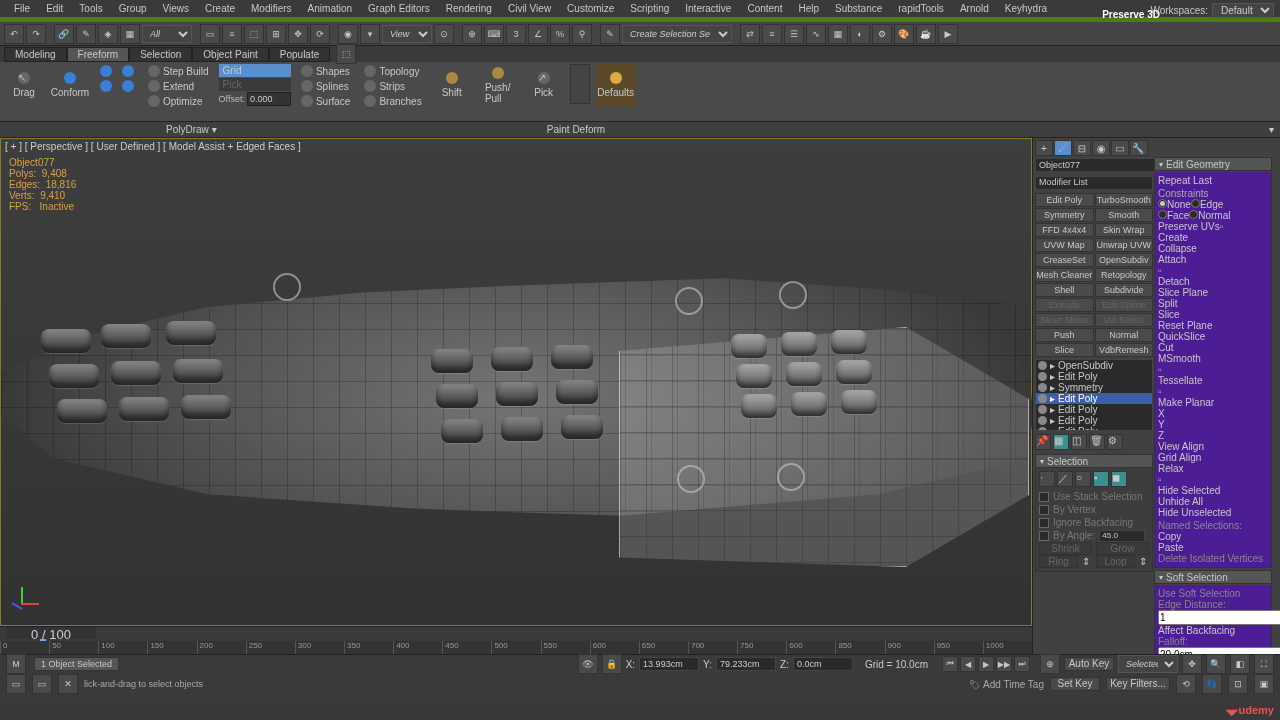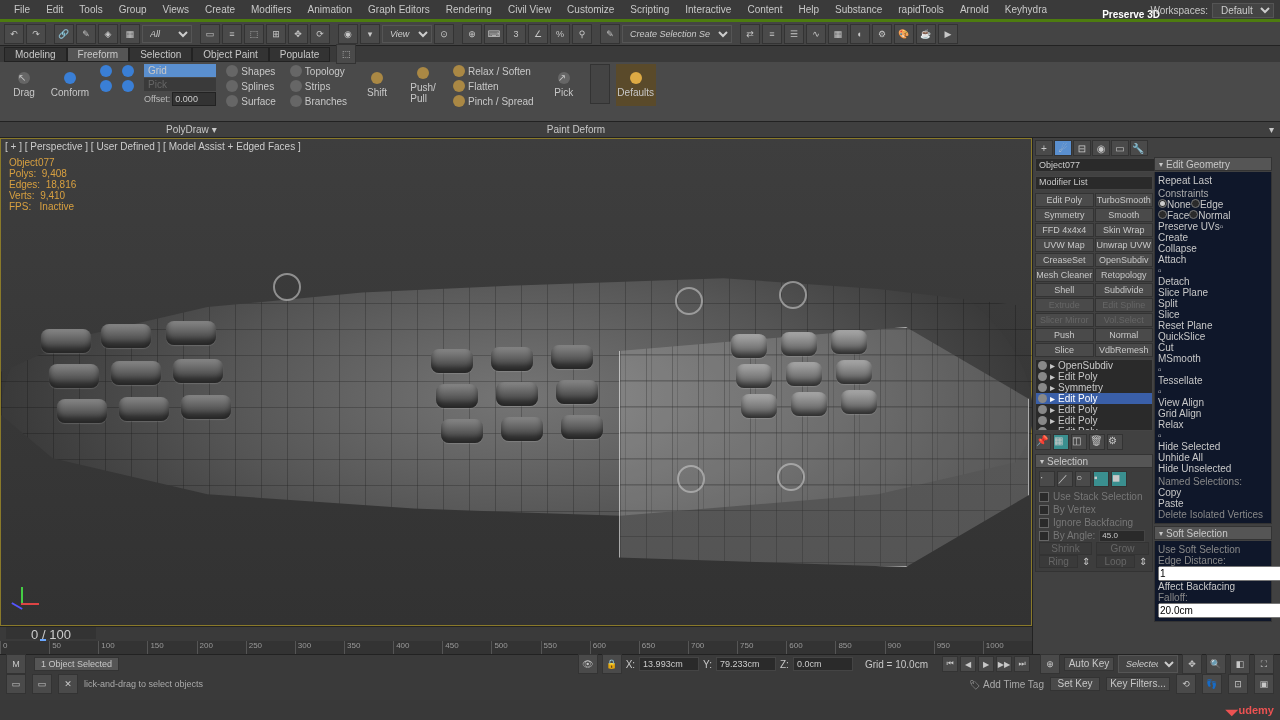--- a/index.html
+++ b/index.html
@@ -1,17 +1,17 @@
 <!DOCTYPE html>
 <html><head>
 <meta charset="utf-8">
 <style>
 * { margin:0; padding:0; box-sizing:border-box; font-family:"Segoe UI",Tahoma,sans-serif; font-size:10px; user-select:none; }
 body { background:#393939; color:#c8c8c8; width:1280px; height:720px; overflow:hidden; position:relative; }
-.menubar { height:22px; background:#3a3a3a; display:flex; align-items:center; padding:0 6px; border-bottom:3px solid #4d7c0f; }
+.menubar { height:22px; background:#3a3a3a; display:flex; align-items:center; padding:0 6px; border-bottom:5px solid #4d7c0f; }
 .menubar .item { padding:2px 8px; cursor:pointer; }
 .brand { position:absolute; right:120px; top:2px; font-size:18px; font-weight:bold; color:#fff; }
 .brand span { color:#fff; }
 .workspaces { position:absolute; right:6px; top:3px; font-size:10px; display:flex; align-items:center; gap:4px; }
 .workspaces select { background:#444; color:#ccc; border:1px solid #555; font-size:10px; padding:0 4px; }
 .toolbar { height:24px; background:#444; display:flex; align-items:center; padding:0 4px; gap:2px; border-bottom:1px solid #222; }
 .tbtn { width:20px; height:20px; background:#4a4a4a; border:1px solid #333; display:flex; align-items:center; justify-content:center; cursor:pointer; font-size:9px; }
 .tsep { width:4px; }
 .tsel { height:18px; background:#444; border:1px solid #555; color:#ccc; font-size:9px; padding:0 3px;font-style:italic; }
 .ribbon-tabs { height:16px; background:#3a3a3a; display:flex; align-items:center; padding:0 4px; gap:0; }
@@ -75,21 +75,21 @@
 .roll-body .pb { flex:1; height:13px; background:#4a4a4a; border:1px solid #333; text-align:center; line-height:11px; cursor:pointer; }
 .roll-body .pb.dis { background:#3a3a3a; color:#666; }
 .roll-body .chk { width:10px; height:10px; border:1px solid #666; background:#2a2a2a; }
 .roll-body .sp { width:46px; height:12px; background:#2a2a2a; border:1px solid #444; color:#ccc; font-size:8px; padding:0 2px; }
 .iconrow { display:flex; gap:2px; margin:2px; }
 .iconrow .ib { width:16px; height:16px; background:#4a4a4a; border:1px solid #333; cursor:pointer; }
 .iconrow .ib.active { background:#3a8f8f; }
 .cmd-right { position:absolute; left:119px; top:18px; width:122px; height:496px; }
 .sec-title { height:14px; background:#555; border:1px solid #333; font-size:10px; padding:0 4px; display:flex; align-items:center; margin:1px 2px; }
 .sec-title::before { content:"▾ "; font-size:8px; margin-right:3px; }
-.sec-body { margin:0 2px 2px 2px; padding:3px; background:#0f172a; border:1px solid #333; border-top:none; font-size:9px; }
+.sec-body { margin:0 2px 2px 2px; padding:3px; background:#4c1d95; border:1px solid #333; border-top:none; font-size:9px; }
 .radio { width:9px; height:9px; border-radius:50%; border:1px solid #777; background:#2a2a2a; display:inline-block; }
 .radio.on::after { content:""; display:block; width:5px; height:5px; margin:1px; border-radius:50%; background:#ccc; }
 .playback { height:20px; display:flex; align-items:center; gap:2px; }
 .playback .pbtn { width:16px; height:16px; background:#4a4a4a; border:1px solid #333; display:flex; align-items:center; justify-content:center; font-size:8px; cursor:pointer; }
 .udemy { position:absolute; right:6px; bottom:4px; font-size:11px; color:#ec5252; font-weight:bold; display:flex; align-items:center; gap:2px; }
 .udemy::before { content:"◢"; transform:rotate(45deg); color:#ec5252; }
 </style>
 </head>
 <body>
 
@@ -199,20 +199,34 @@
     <div class="rrow">
         <span class="rbtn blue">
           <span class="dot"></span>
         </span>
         <span class="rbtn blue">
           <span class="dot"></span>
         </span>
       </div>
   </div>
   <div class="rgroup">
+    <div class="rbtn">
+        <span class="dot"></span>
+        <span>Step Build</span>
+      </div>
+    <div class="rbtn">
+        <span class="dot"></span>
+        <span>Extend</span>
+      </div>
+    <div class="rbtn">
+        <span class="dot"></span>
+        <span>Optimize</span>
+      </div>
+  </div>
+  <div class="rgroup">
     <div class="rbtn active">
         <span>Grid</span>
       </div>
     <div class="rbtn" style="background:#3a3a3a;color:#666">Pick</div>
     <div class="rrow">
         <span class="rlabel">Offset:</span>
         <input class="spin" value="0.000" style="">
       </div>
   </div>
   <div class="rgroup">
@@ -247,34 +261,20 @@
     <div class="rbtn big">
         <span class="dot" style="background:#a84"></span>
         <span>Shift</span>
       </div>
   </div>
   <div class="rgroup">
     <div class="rbtn big">
         <span class="dot" style="background:#a84"></span>
         <span style="white-space:pre">Push/
 Pull</span>
-      </div>
-  </div>
-  <div class="rgroup">
-    <div class="rbtn">
-        <span class="dot" style="background:#a84"></span>
-        <span>Relax / Soften</span>
-      </div>
-    <div class="rbtn">
-        <span class="dot" style="background:#a84"></span>
-        <span>Flatten</span>
-      </div>
-    <div class="rbtn">
-        <span class="dot" style="background:#a84"></span>
-        <span>Pinch / Spread</span>
       </div>
   </div>
   <div class="rgroup">
     <div class="rbtn big">
         <span class="dot">↗</span>
         <span>Pick</span>
       </div>
   </div>
   <div class="rgroup">
       <div style="width:20px;height:40px;border:1px solid #333;background:#444"></div>
@@ -570,20 +570,26 @@
       <div class="line">
           <div class="pb dis">Slice</div>
           <div class="pb dis">Reset Plane</div>
         </div>
       <div class="line">
           <div class="pb">QuickSlice</div>
           <div class="pb">Cut</div>
         </div>
       <div class="line"><div class="pb dis">MSmooth</div><span class="pb" style="width:12px">▫</span><div class="pb">Tessellate</div><span class="pb" style="width:12px">▫</span></div>
       <div class="line">
+          <div class="pb dis">Make Planar</div>
+          <div class="pb" style="width:14px">X</div>
+          <div class="pb" style="width:14px">Y</div>
+          <div class="pb" style="width:14px">Z</div>
+        </div>
+      <div class="line">
           <div class="pb dis">View Align</div>
           <div class="pb dis">Grid Align</div>
         </div>
       <div class="line"><div class="pb dis">Relax</div><span class="pb" style="width:14px">▫</span></div>
       <div class="line">
           <div class="pb dis">Hide Selected</div>
           <div class="pb dis">Unhide All</div>
         </div>
       <div class="line">
           <div class="pb dis" style="flex:1">Hide Unselected</div>

